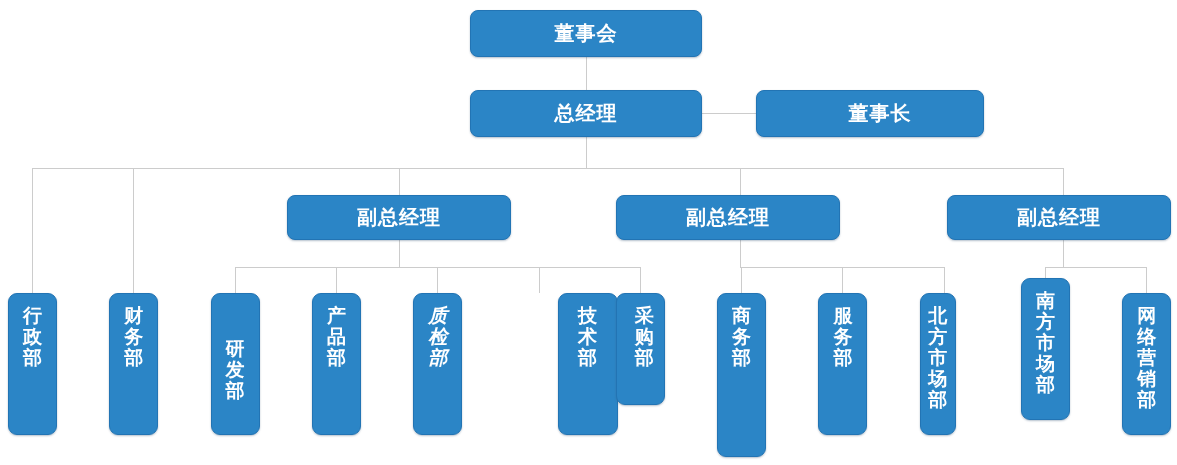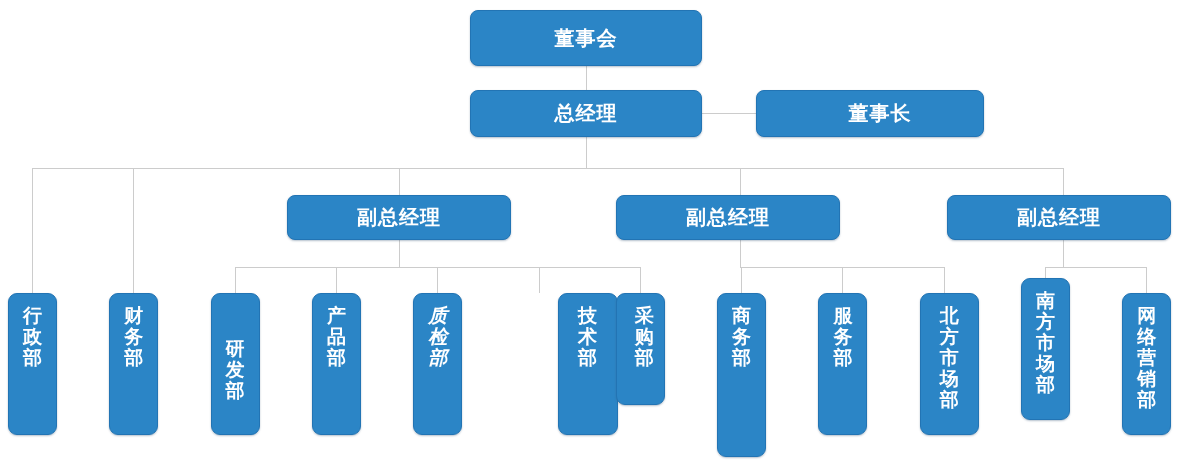--- a/index.html
+++ b/index.html
@@ -76,21 +76,21 @@
   <div class="line h" style="left:740px; top:266.5px; width:204px;"></div>
   <div class="line v" style="left:741.1px; top:267px; height:26px;"></div>
   <div class="line v" style="left:842.4px; top:267px; height:26px;"></div>
   <div class="line v" style="left:943.7px; top:267px; height:26px;"></div>
 
   <div class="line v" style="left:1063px; top:240px; height:27px;"></div>
   <div class="line h" style="left:1045px; top:266.5px; width:102px;"></div>
   <div class="line v" style="left:1045px; top:267px; height:26px;"></div>
   <div class="line v" style="left:1146.3px; top:267px; height:26px;"></div>
 
-  <div class="node" style="left:470px; top:10px; width:232px; height:56px;">
+  <div class="node" style="left:470px; top:10px; width:232px; height:47px;">
     <span class="label">董事会</span>
   </div>
 
   <div class="node" style="left:470px; top:90px; width:232px; height:47px;">
     <span class="label">总经理</span>
   </div>
   <div class="node" style="left:756px; top:90px; width:228px; height:47px;padding-left:20px;">
     <span class="label">董事长</span>
   </div>
 
@@ -124,21 +124,21 @@
   </div>
   <div class="node dept" style="left:615.8px; top:293px; width:49px; height:112px;padding-left:8px;">
     <span class="vlabel">采购部</span>
   </div>
   <div class="node dept" style="left:717.1px; top:293px; width:49px; height:164px;">
     <span class="vlabel">商务部</span>
   </div>
   <div class="node dept" style="left:818.4px; top:293px; width:49px; height:142px;">
     <span class="vlabel">服务部</span>
   </div>
-  <div class="node dept" style="left:919.7px; top:293px; width:59px; height:142px;">
+  <div class="node dept" style="left:919.7px; top:293px; width:36px; height:142px;">
     <span class="vlabel">北方市场部</span>
   </div>
   <div class="node dept" style="left:1021px; top:278px; width:49px; height:142px;">
     <span class="vlabel">南方市场部</span>
   </div>
   <div class="node dept" style="left:1122.3px; top:293px; width:49px; height:142px;">
     <span class="vlabel">网络营销部</span>
   </div>
 
 </div>

